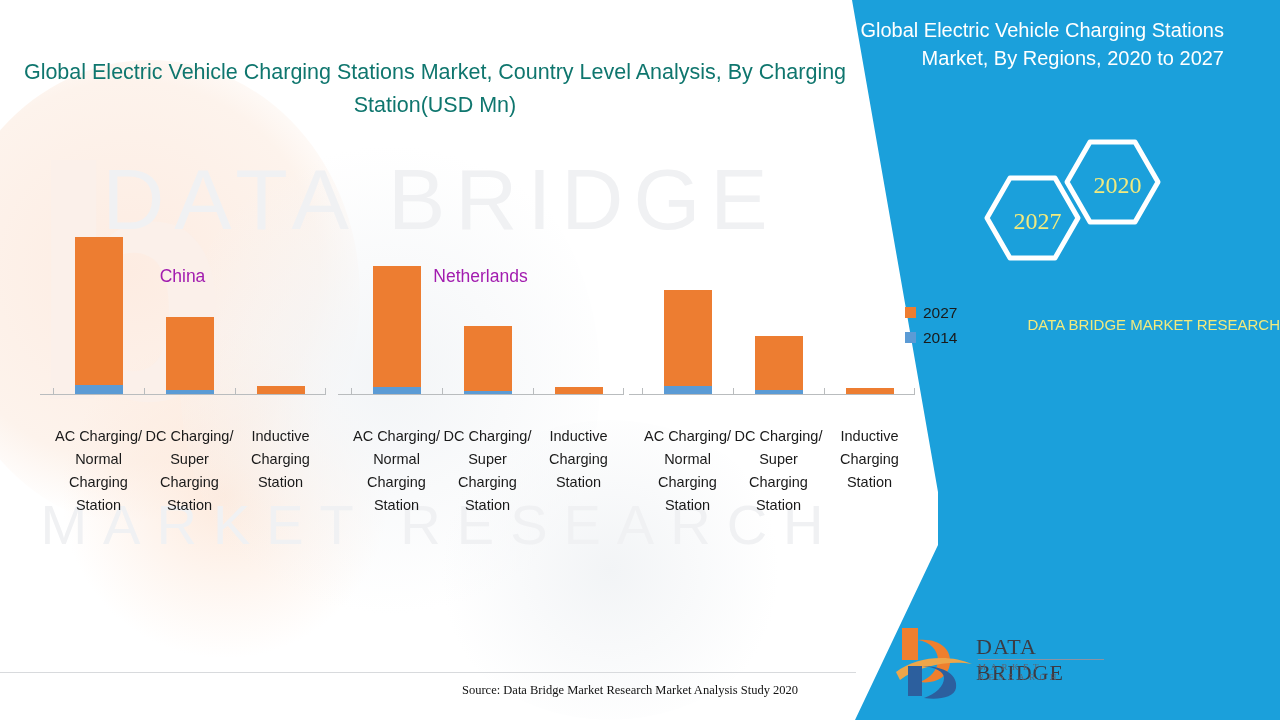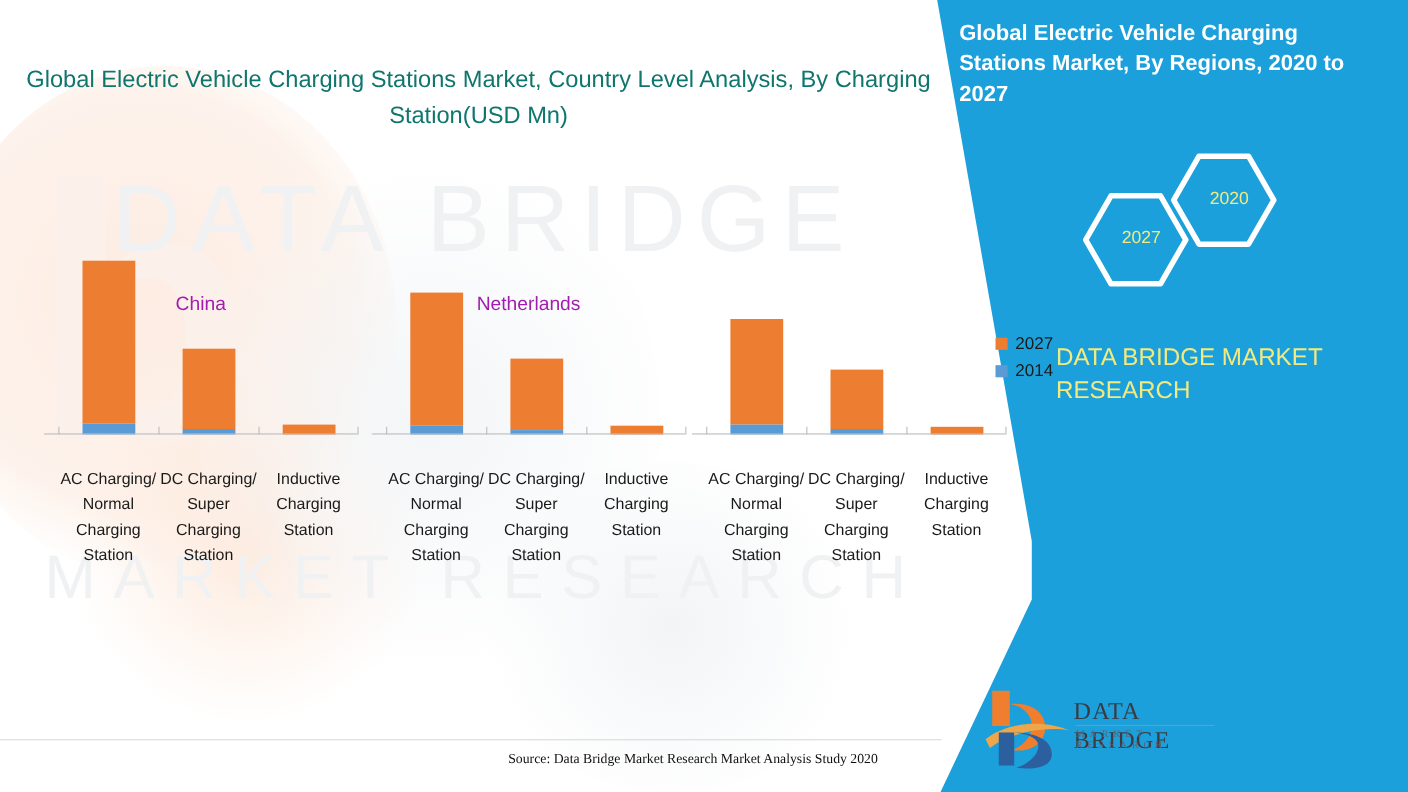--- a/index.html
+++ b/index.html
@@ -81,32 +81,32 @@
   }
 
   
   #legend{position:absolute;left:905px;top:300px;width:90px;}
   .leg-row{display:flex;align-items:center;height:25px;}
   .leg-sw{width:11px;height:11px;margin-right:7px;flex:0 0 auto;}
   .leg-txt{font-size:15.5px;color:#1a1a1a;}
 
   
   #rtitle{
-    position:absolute;left:872px;top:16px;width:370px;
-    color:#ffffff;
-    font-size:20px;line-height:28px;font-weight:700;
+    position:absolute;left:854px;top:16px;width:370px;
+    text-align:right;color:#ffffff;
+    font-size:20px;line-height:28px;font-weight:400;
   }
   #hexwrap{position:absolute;left:980px;top:130px;width:200px;height:140px;}
   .hexlbl{
-    position:absolute;color:#f2ea7e;font-size:16px;
-    font-family:Liberation Sans, sans-serif;
+    position:absolute;color:#f2ea7e;font-size:24px;
+    font-family:Liberation Serif, serif;
   }
   #dbmr{
-    position:absolute;left:960px;top:310px;width:320px;text-align:left;
-    color:#f2ea7e;font-size:22px;line-height:30px;
+    position:absolute;left:960px;top:310px;width:320px;text-align:right;
+    color:#f2ea7e;font-size:15px;line-height:30px;
   }
 
   
   #logo{position:absolute;left:888px;top:620px;width:230px;height:82px;}
   .logo-txt{
     position:absolute;left:88px;top:14px;color:#3b3b44;
     font-family:"Liberation Serif", serif;font-size:22px;letter-spacing:1px;
   }
   .logo-sub{
     position:absolute;left:90px;top:42px;color:#5d6472;

